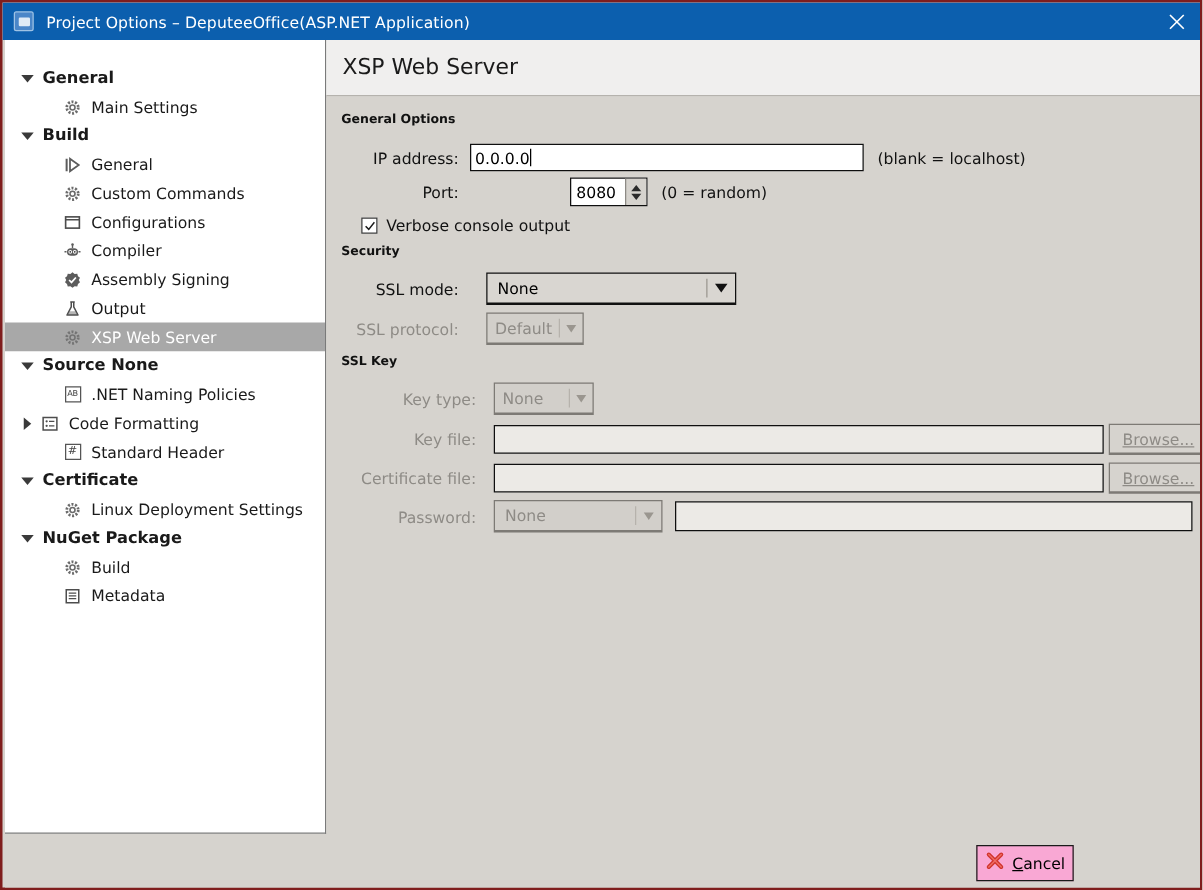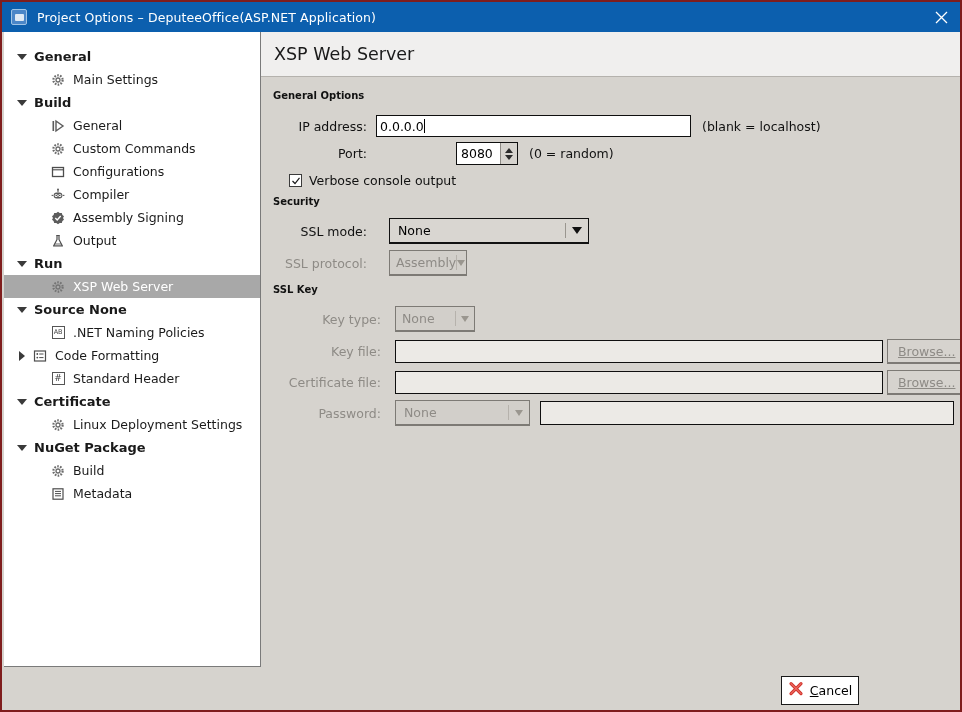--- a/index.html
+++ b/index.html
@@ -69,21 +69,21 @@
     position: absolute;
     left: 2px; top: 30px;
     width: 257px;
     height: 635px;
     background: #ffffff;
     border-right: 1px solid #7a7a7a;
     border-bottom: 1px solid #7a7a7a;
     box-sizing: border-box;
     overflow: hidden;
   }
-  .tree { padding-top: 3px; margin-top: 10px; }
+  .tree { padding-top: 19px; }
   .node {
     position: relative;
     height: 23px;
     display: flex;
     align-items: center;
     cursor: default;
     white-space: nowrap;
   }
   .node.selected { background: #a8a8a8; }
   .node.selected .node-label { color: #ffffff; }
@@ -333,21 +333,21 @@
     left: 2px; top: 666px;
     width: 958px;
     height: 44px;
     background: #d6d3ce;
     box-sizing: border-box;
   }
   .btn-cancel {
     position: absolute;
     right: 103px; top: 8px;
     width: 78px; height: 29px;
-    background: #ffffff;
+    background: #f9a8d4;
     border: 1px solid #1a1a1a;
     box-sizing: border-box;
     display: flex;
     align-items: center;
     justify-content: center;
     gap: 6px;
     cursor: pointer;
     font-size: 12.5px;
   }
   .btn-ok {
@@ -474,27 +474,20 @@
         <div class="node child">
           <span class="expander indent-child"></span>
           <span class="icon-wrap">
             <svg width="14" height="14" viewBox="0 0 14 14">
               <path d="M5.2 1.5 L8.8 1.5 M6 1.5 L6 5.5 L2.6 12 L11.4 12 L8 5.5 L8 1.5" fill="none" stroke="#4d4d4d" stroke-width="1.2" stroke-linejoin="round"></path>
               <path d="M4.2 9 L9.8 9 L11.4 12 L2.6 12 Z" fill="#5c5c5c" opacity="0.45"></path>
             </svg>
           </span>
           <span class="node-label">Output</span>
         </div>
-        <div class="node group">
-          <span class="expander">
-            <span class="tri-down"></span>
-          </span>
-          <span class="icon-wrap" style="width: 0px; flex-basis: 0px; margin-left: 0px;"></span>
-          <span class="node-label" style="margin-left: 4px;">Run</span>
-        </div>
         <div class="node child selected">
           <span class="expander indent-child"></span>
           <span class="icon-wrap">
             <svg width="14" height="14" viewBox="0 0 14 14">
               <g fill="#6b6b6b">
                 <circle cx="7" cy="7" r="4.6" fill="none" stroke="#6b6b6b" stroke-width="2.2" stroke-dasharray="1.6 1.3"></circle>
                 <circle cx="7" cy="7" r="2" fill="none" stroke="#6b6b6b" stroke-width="1.3"></circle>
               </g>
             </svg>
           </span>
@@ -636,21 +629,21 @@
         <div class="csep"></div>
         <div class="carrow">
             <i></i>
           </div>
       </div>
     </div>
 
     <div class="row" style="left:12px; top:172px;">
       <div class="flabel disabled" style="width:94px;">SSL protocol:</div>
       <div class="combo disabled" style="width:78px; margin-left:22px;">
-        <div class="ctext" style="padding-left:6px;">Assembly</div>
+        <div class="ctext" style="padding-left:6px;">Default</div>
         <div class="csep"></div>
         <div class="carrow" style="width:18px;">
             <i style="border-left-width:4px;border-right-width:4px;border-top-width:6px;"></i>
           </div>
       </div>
     </div>
 
     <div class="section-title" style="left:12px; top:206px;">SSL Key</div>
 
     <div class="row" style="left:12px; top:228px;">

